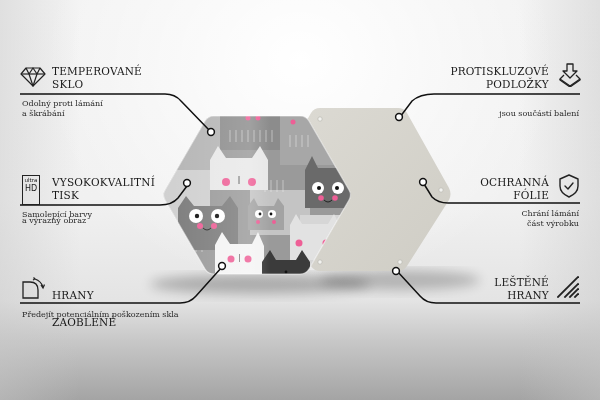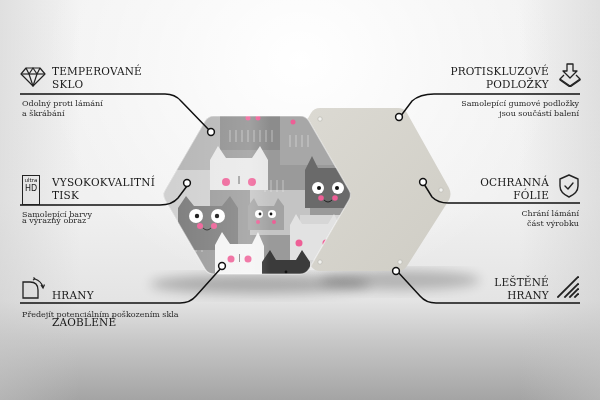--- a/index.html
+++ b/index.html
@@ -235,21 +235,20 @@
 <div class="feature right" style="right:0; top:0; width:600px; height:400px;">
   <svg class="icon" style="right:19px; top:63px;" width="22" height="24" viewBox="0 0 22 24">
     <g fill="none" stroke="#222" stroke-width="1.3" stroke-linejoin="round">
       <path d="M8,1 L14,1 L14,8 L18,8 L11,15 L4,8 L8,8 Z"></path>
       <path d="M5,12 L1,16 L11,23 L21,16 L17,12"></path>
       <path d="M1,16 L1,17 L11,24 L21,17 L21,16"></path>
     </g>
   </svg>
   <div class="title" style="right:51px; top:65px;">PROTISKLUZOVÉ</div>
   <div class="title" style="right:51px; top:78px;">PODLOŽKY</div>
-  <div class="desc" style="right:21px; top:99px;">Samolepící gumové podložky</div>
   <div class="desc" style="right:21px; top:109px;">jsou součástí balení</div>
 </div>
 
 <div class="feature right" style="right:0; top:0; width:600px; height:400px;">
   <svg class="icon" style="right:21px; top:174px;" width="20" height="24" viewBox="0 0 20 24">
     <g fill="none" stroke="#222" stroke-width="1.4" stroke-linejoin="round" stroke-linecap="round">
       <path d="M10,1 L19,5 L19,12 Q19,19 10,23 Q1,19 1,12 L1,5 Z"></path>
       <path d="M6,12 L9,15 L14,9"></path>
     </g>
   </svg>

